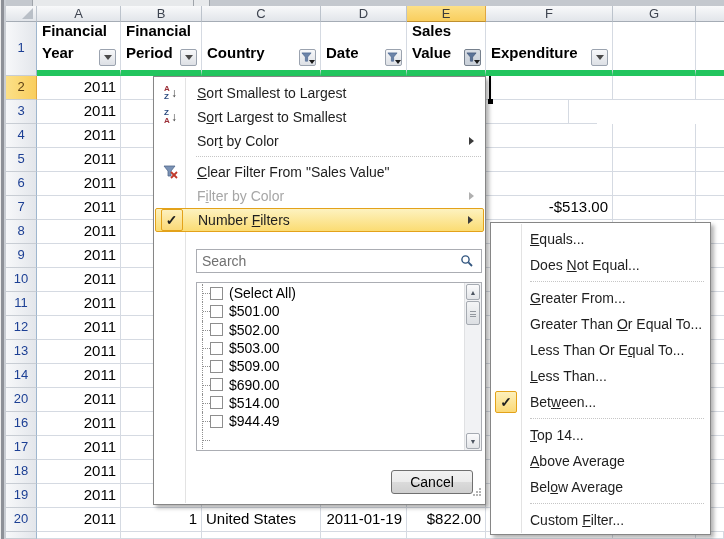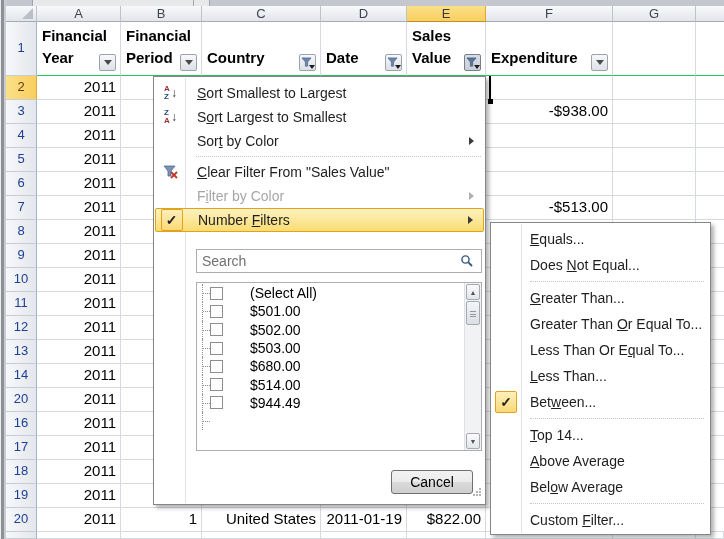--- a/index.html
+++ b/index.html
@@ -33,21 +33,21 @@
     color:#1C3F94; font-size:13px; text-align:center; }
   .rownum.active { background:linear-gradient(90deg,#FCE088,#F9CE5E);
     border-right:1px solid #DFA640; color:#5A3E12; }
   .cell { border-right:1px solid #D5DAE2; border-bottom:1px solid #D5DAE2;
     font-size:15px; color:#000; padding:2px 4px 0 4px; white-space:nowrap; overflow:hidden; background:#fff; }
   .cell.num { text-align:right; } .cell.txt { text-align:left; }
 
   
   #row1 { display:flex; height:54px; }
   #row1 .rownum { line-height:52px; }
-  .hcell { position:relative; border-right:1px solid #D5DAE2; border-bottom:1px solid #22c55e;
+  .hcell { position:relative; border-right:1px solid #D5DAE2; border-bottom:6px solid #22c55e;
     background:#fff; font-weight:bold; font-size:15px; color:#000; }
   .hstack { display:flex; flex-direction:column; justify-content:flex-end; height:100%;
     padding:0 0 6px 5px; line-height:22px; }
   .fbtn { position:absolute; right:4px; bottom:4px; width:17px; height:17px;
     background:linear-gradient(#F7F8FA,#DDE0E5); border:1px solid #9BA3AF; border-radius:2px;
     display:flex; align-items:center; justify-content:center; }
   .fbtn.pressed { background:linear-gradient(#D9DEE5,#C8CFD8); border-color:#76808D; }
   .fbtn .caret { width:0; height:0; border-left:4px solid transparent; border-right:4px solid transparent;
     border-top:5px solid #4A4A4A; }
   .funnel-wrap { position:relative; width:13px; height:13px; }
@@ -89,21 +89,21 @@
   .mag { position:absolute; right:6px; top:5px; }
 
   
   .vlist { margin:9px 5px 0 42px; width:286px; height:169px; border:1px solid #ABADB3;
     position:relative; overflow:hidden; background:#fff; }
   .litems { position:absolute; left:0; top:1px; right:17px; }
   .litem { height:18.3px; display:flex; align-items:center; padding-left:5px; font-size:14px; color:#000; }
   .tree { width:8px; height:100%; border-left:1px dotted #909090; position:relative; flex:none; }
   .tree::after { content:""; position:absolute; left:0; top:50%; width:7px; border-top:1px dotted #909090; }
   .cb { width:13px; height:13px; border:1px solid #8E8E8E; background:#fff; flex:none; margin-right:6px; }
-  .litem .lbl { white-space:nowrap;margin-left:21px; }
+  .litem .lbl { white-space:nowrap; }
   .vscroll { position:absolute; right:0; top:0; bottom:0; width:17px; background:#F1F2F4; border-left:1px solid #E0E1E3; }
   .sbtn { position:absolute; left:1px; right:1px; height:16px; background:linear-gradient(#FBFBFC,#E3E5E8);
     border:1px solid #A5AAB1; border-radius:2px; display:flex; align-items:center; justify-content:center;
     font-size:7px; color:#4D5561; }
   .sbtn.up { top:1px; } .sbtn.down { bottom:1px; }
   .sthumb { position:absolute; left:1px; right:1px; top:18px; height:24px;
     background:linear-gradient(#F4F5F6,#DCDFE3); border:1px solid #A5AAB1; border-radius:2px; }
   .sthumb .gripl { position:absolute; left:3px; right:3px; top:9px; height:6px;
     border-top:1px solid #93989F; border-bottom:1px solid #93989F;
     background:linear-gradient(#0000,#0000) , #0000; }
@@ -240,21 +240,20 @@
           <div class="cell num" style="width: 83px;"></div>
           <div class="cell num" style="width: 28px; border-right: none;"></div>
         </div>
         <div class="srow" style="height: 24px;">
           <div class="rownum" style="line-height: 22px;">3</div>
           <div class="cell num" style="width: 84px;">2011</div>
           <div class="cell num" style="width: 81px;"></div>
           <div class="cell txt" style="width: 119px;"></div>
           <div class="cell num" style="width: 86px;"></div>
           <div class="cell num" style="width: 79px;"></div>
-          <div class="cell num" style="width: 127px;">-$938.00</div>
           <div class="cell num" style="width: 83px;"></div>
           <div class="cell num" style="width: 28px; border-right: none;"></div>
         </div>
         <div class="srow" style="height: 24px;">
           <div class="rownum" style="line-height: 22px;">4</div>
           <div class="cell num" style="width: 84px;">2011</div>
           <div class="cell num" style="width: 81px;"></div>
           <div class="cell txt" style="width: 119px;"></div>
           <div class="cell num" style="width: 86px;"></div>
           <div class="cell num" style="width: 79px;"></div>
@@ -424,21 +423,21 @@
           <div class="cell num" style="width: 86px;"></div>
           <div class="cell num" style="width: 79px;"></div>
           <div class="cell num" style="width: 127px;"></div>
           <div class="cell num" style="width: 83px;"></div>
           <div class="cell num" style="width: 28px; border-right: none;"></div>
         </div>
         <div class="srow" style="height: 24px;">
           <div class="rownum" style="line-height: 22px;">20</div>
           <div class="cell num" style="width: 84px;">2011</div>
           <div class="cell num" style="width: 81px;">1</div>
-          <div class="cell txt" style="width: 119px; text-align: right;">United States</div>
+          <div class="cell txt" style="width: 119px;">United States</div>
           <div class="cell num" style="width: 86px;">2011-01-19</div>
           <div class="cell num" style="width: 79px;">$822.00</div>
           <div class="cell num" style="width: 127px;"></div>
           <div class="cell num" style="width: 83px;"></div>
           <div class="cell num" style="width: 28px; border-right: none;"></div>
         </div>
         <div class="srow" style="height: 7px; overflow: hidden;">
           <div class="rownum"></div>
           <div class="cell" style="width: 84px;"></div>
           <div class="cell" style="width: 81px;"></div>
@@ -540,21 +539,26 @@
             <span class="lbl">$502.00</span>
           </div>
           <div class="litem">
             <span class="tree"></span>
             <span class="cb"></span>
             <span class="lbl">$503.00</span>
           </div>
           <div class="litem">
             <span class="tree"></span>
             <span class="cb"></span>
-            <span class="lbl">$680.00</span>
+            <span class="lbl">$509.00</span>
+          </div>
+          <div class="litem">
+            <span class="tree"></span>
+            <span class="cb"></span>
+            <span class="lbl">$690.00</span>
           </div>
           <div class="litem">
             <span class="tree"></span>
             <span class="cb"></span>
             <span class="lbl">$514.00</span>
           </div>
           <div class="litem">
             <span class="tree"></span>
             <span class="cb"></span>
             <span class="lbl">$944.49</span>
@@ -595,21 +599,21 @@
           <span class="sicon"></span>
           <span class="smtext"><span></span><span class="k">E</span><span>quals...</span></span>
         </div>
         <div class="smitem">
           <span class="sicon"></span>
           <span class="smtext"><span>Does </span><span class="k">N</span><span>ot Equal...</span></span>
         </div>
         <div class="ssep"></div>
         <div class="smitem">
           <span class="sicon"></span>
-          <span class="smtext"><span></span><span class="k">G</span><span>reater Than...</span></span>
+          <span class="smtext"><span></span><span class="k">G</span><span>reater From...</span></span>
         </div>
         <div class="smitem">
           <span class="sicon"></span>
           <span class="smtext"><span>Greater Than </span><span class="k">O</span><span>r Equal To...</span></span>
         </div>
         <div class="smitem">
           <span class="sicon"></span>
           <span class="smtext"><span>Less Than Or E</span><span class="k">q</span><span>ual To...</span></span>
         </div>
         <div class="smitem">

